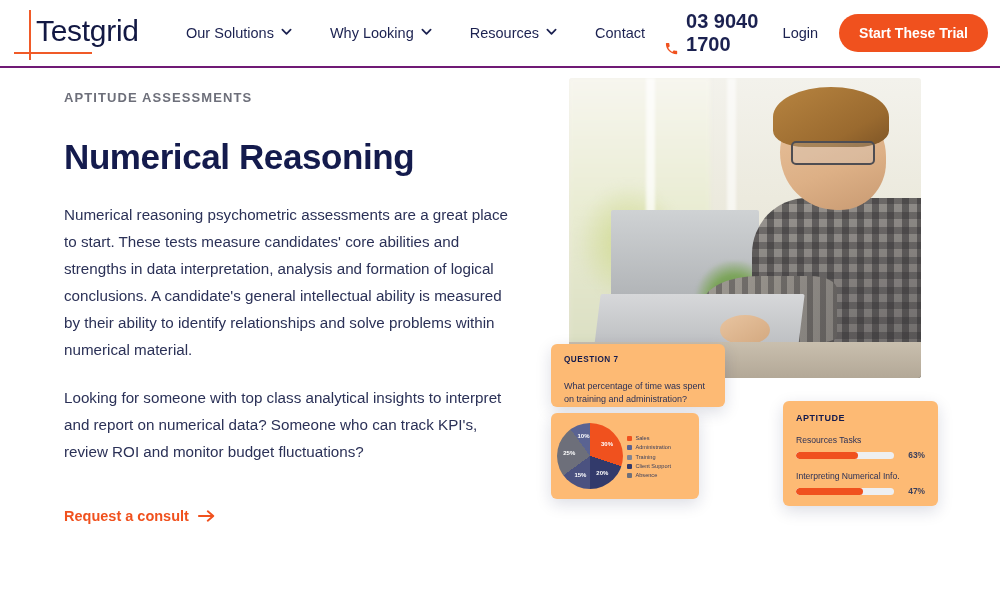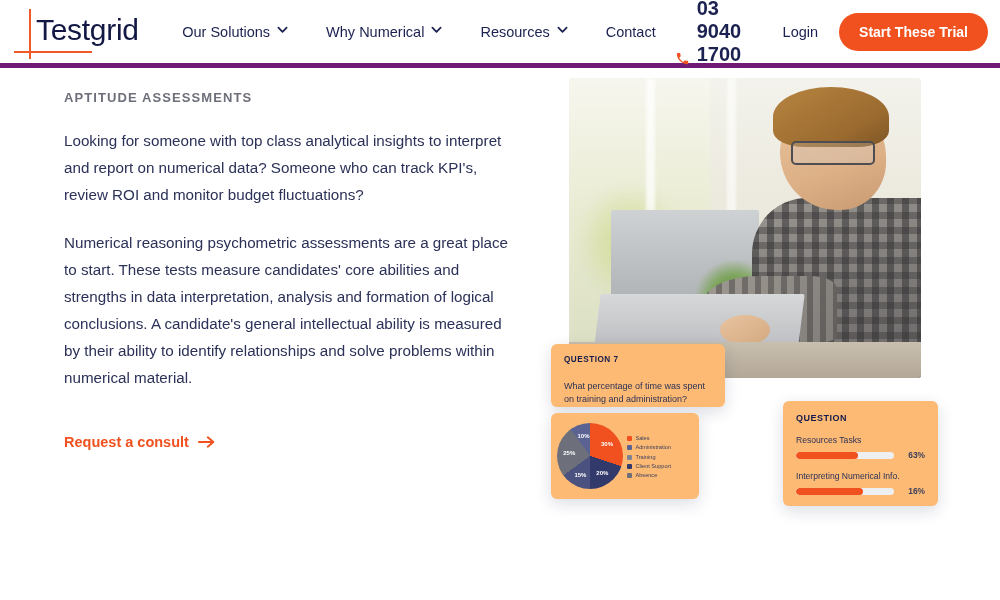--- a/index.html
+++ b/index.html
@@ -10,21 +10,21 @@
     font-family: "Liberation Sans", sans-serif;
     overflow: hidden;
   }
 
   
   .header {
     position: relative;
     height: 68px;
     width: 1000px;
     background: #ffffff;
-    border-bottom: 5px solid #701a75;
+    border-bottom: 2px solid #701a75;
     display: flex;
     align-items: center;
   }
 
   .logo-wrap {
     position: relative;
     margin-left: 14px;
     width: 132px;
     height: 54px;
   }
@@ -122,21 +122,21 @@
   .left-col {
     position: absolute;
     left: 64px; top: 22px;
     width: 460px;
   }
   .eyebrow {
     font-size: 13px;
     font-weight: 700;
     letter-spacing: 1.1px;
     color: #6d6f7a;
-    margin-bottom: 22px;
+    margin-bottom: 32px;
   }
   .page-title {
     font-size: 35px;
     font-weight: 700;
     color: #141b4d;
     letter-spacing: -0.4px;
     margin-bottom: 24px;
   }
   .para {
     font-size: 15.2px;
@@ -394,21 +394,21 @@
   <nav class="nav">
     <div class="nav-item">
       <span>Our Solutions</span>
       <span class="chev">
         <svg viewBox="0 0 12 12" width="11" height="11">
             <path d="M1.5 4 L6 8.5 L10.5 4" fill="none" stroke="#1b2150" stroke-width="1.9" stroke-linecap="round" stroke-linejoin="round"></path>
           </svg>
       </span>
     </div>
     <div class="nav-item">
-      <span>Why Numerical</span>
+      <span>Why Looking</span>
       <span class="chev">
         <svg viewBox="0 0 12 12" width="11" height="11">
             <path d="M1.5 4 L6 8.5 L10.5 4" fill="none" stroke="#1b2150" stroke-width="1.9" stroke-linecap="round" stroke-linejoin="round"></path>
           </svg>
       </span>
     </div>
     <div class="nav-item">
       <span>Resources</span>
       <span class="chev">
         <svg viewBox="0 0 12 12" width="11" height="11">
@@ -432,22 +432,23 @@
     </div>
     <div class="login-link">Login</div>
     <button class="cta-btn">Start These Trial</button>
   </div>
 </div>
 
 <div class="main">
 
   <div class="left-col">
     <div class="eyebrow">APTITUDE ASSESSMENTS</div>
+    <h1 class="page-title">Numerical Reasoning</h1>
+    <p class="para">Numerical reasoning psychometric assessments are a great place to start. These tests measure candidates' core abilities and strengths in data interpretation, analysis and formation of logical conclusions. A candidate's general intellectual ability is measured by their ability to identify relationships and solve problems within numerical material.</p>
     <p class="para">Looking for someone with top class analytical insights to interpret and report on numerical data? Someone who can track KPI's, review ROI and monitor budget fluctuations?</p>
-    <p class="para">Numerical reasoning psychometric assessments are a great place to start. These tests measure candidates' core abilities and strengths in data interpretation, analysis and formation of logical conclusions. A candidate's general intellectual ability is measured by their ability to identify relationships and solve problems within numerical material.</p>
     <div class="consult-link">
       <span>Request a consult</span>
       <span>
         <svg class="arrow-icon" viewBox="0 0 20 14">
             <path d="M1 7h16M11.5 1.5 18 7l-6.5 5.5" fill="none" stroke="#f0511e" stroke-width="2.2" stroke-linecap="round" stroke-linejoin="round"></path>
           </svg>
       </span>
     </div>
   </div>
 
@@ -502,37 +503,37 @@
             <span class="legend-text">Client Support</span>
           </div>
           <div class="legend-row">
             <span class="legend-swatch" style="background: rgb(109, 111, 122);"></span>
             <span class="legend-text">Absence</span>
           </div>
         </div>
     </div>
 
     <div class="card card-results">
-      <div class="r-label">QUESTION</div>
+      <div class="r-label">APTITUDE</div>
       <div id="results-rows">
           <div class="r-row">
             <div class="r-name">Resources Tasks</div>
             <div class="r-barline">
               <div class="r-track" style="background: rgb(238, 239, 241);">
                 <div class="r-fill" style="width: 63%; background: rgb(240, 81, 30);"></div>
               </div>
               <div class="r-pct">63%</div>
             </div>
           </div>
           <div class="r-row">
             <div class="r-name">Interpreting Numerical Info.</div>
             <div class="r-barline">
               <div class="r-track" style="background: rgb(238, 239, 241);">
                 <div class="r-fill" style="width: 68%; background: rgb(240, 81, 30);"></div>
               </div>
-              <div class="r-pct">16%</div>
+              <div class="r-pct">47%</div>
             </div>
           </div>
         </div>
     </div>
 
   </div>
 </div>
 
 </body></html>

